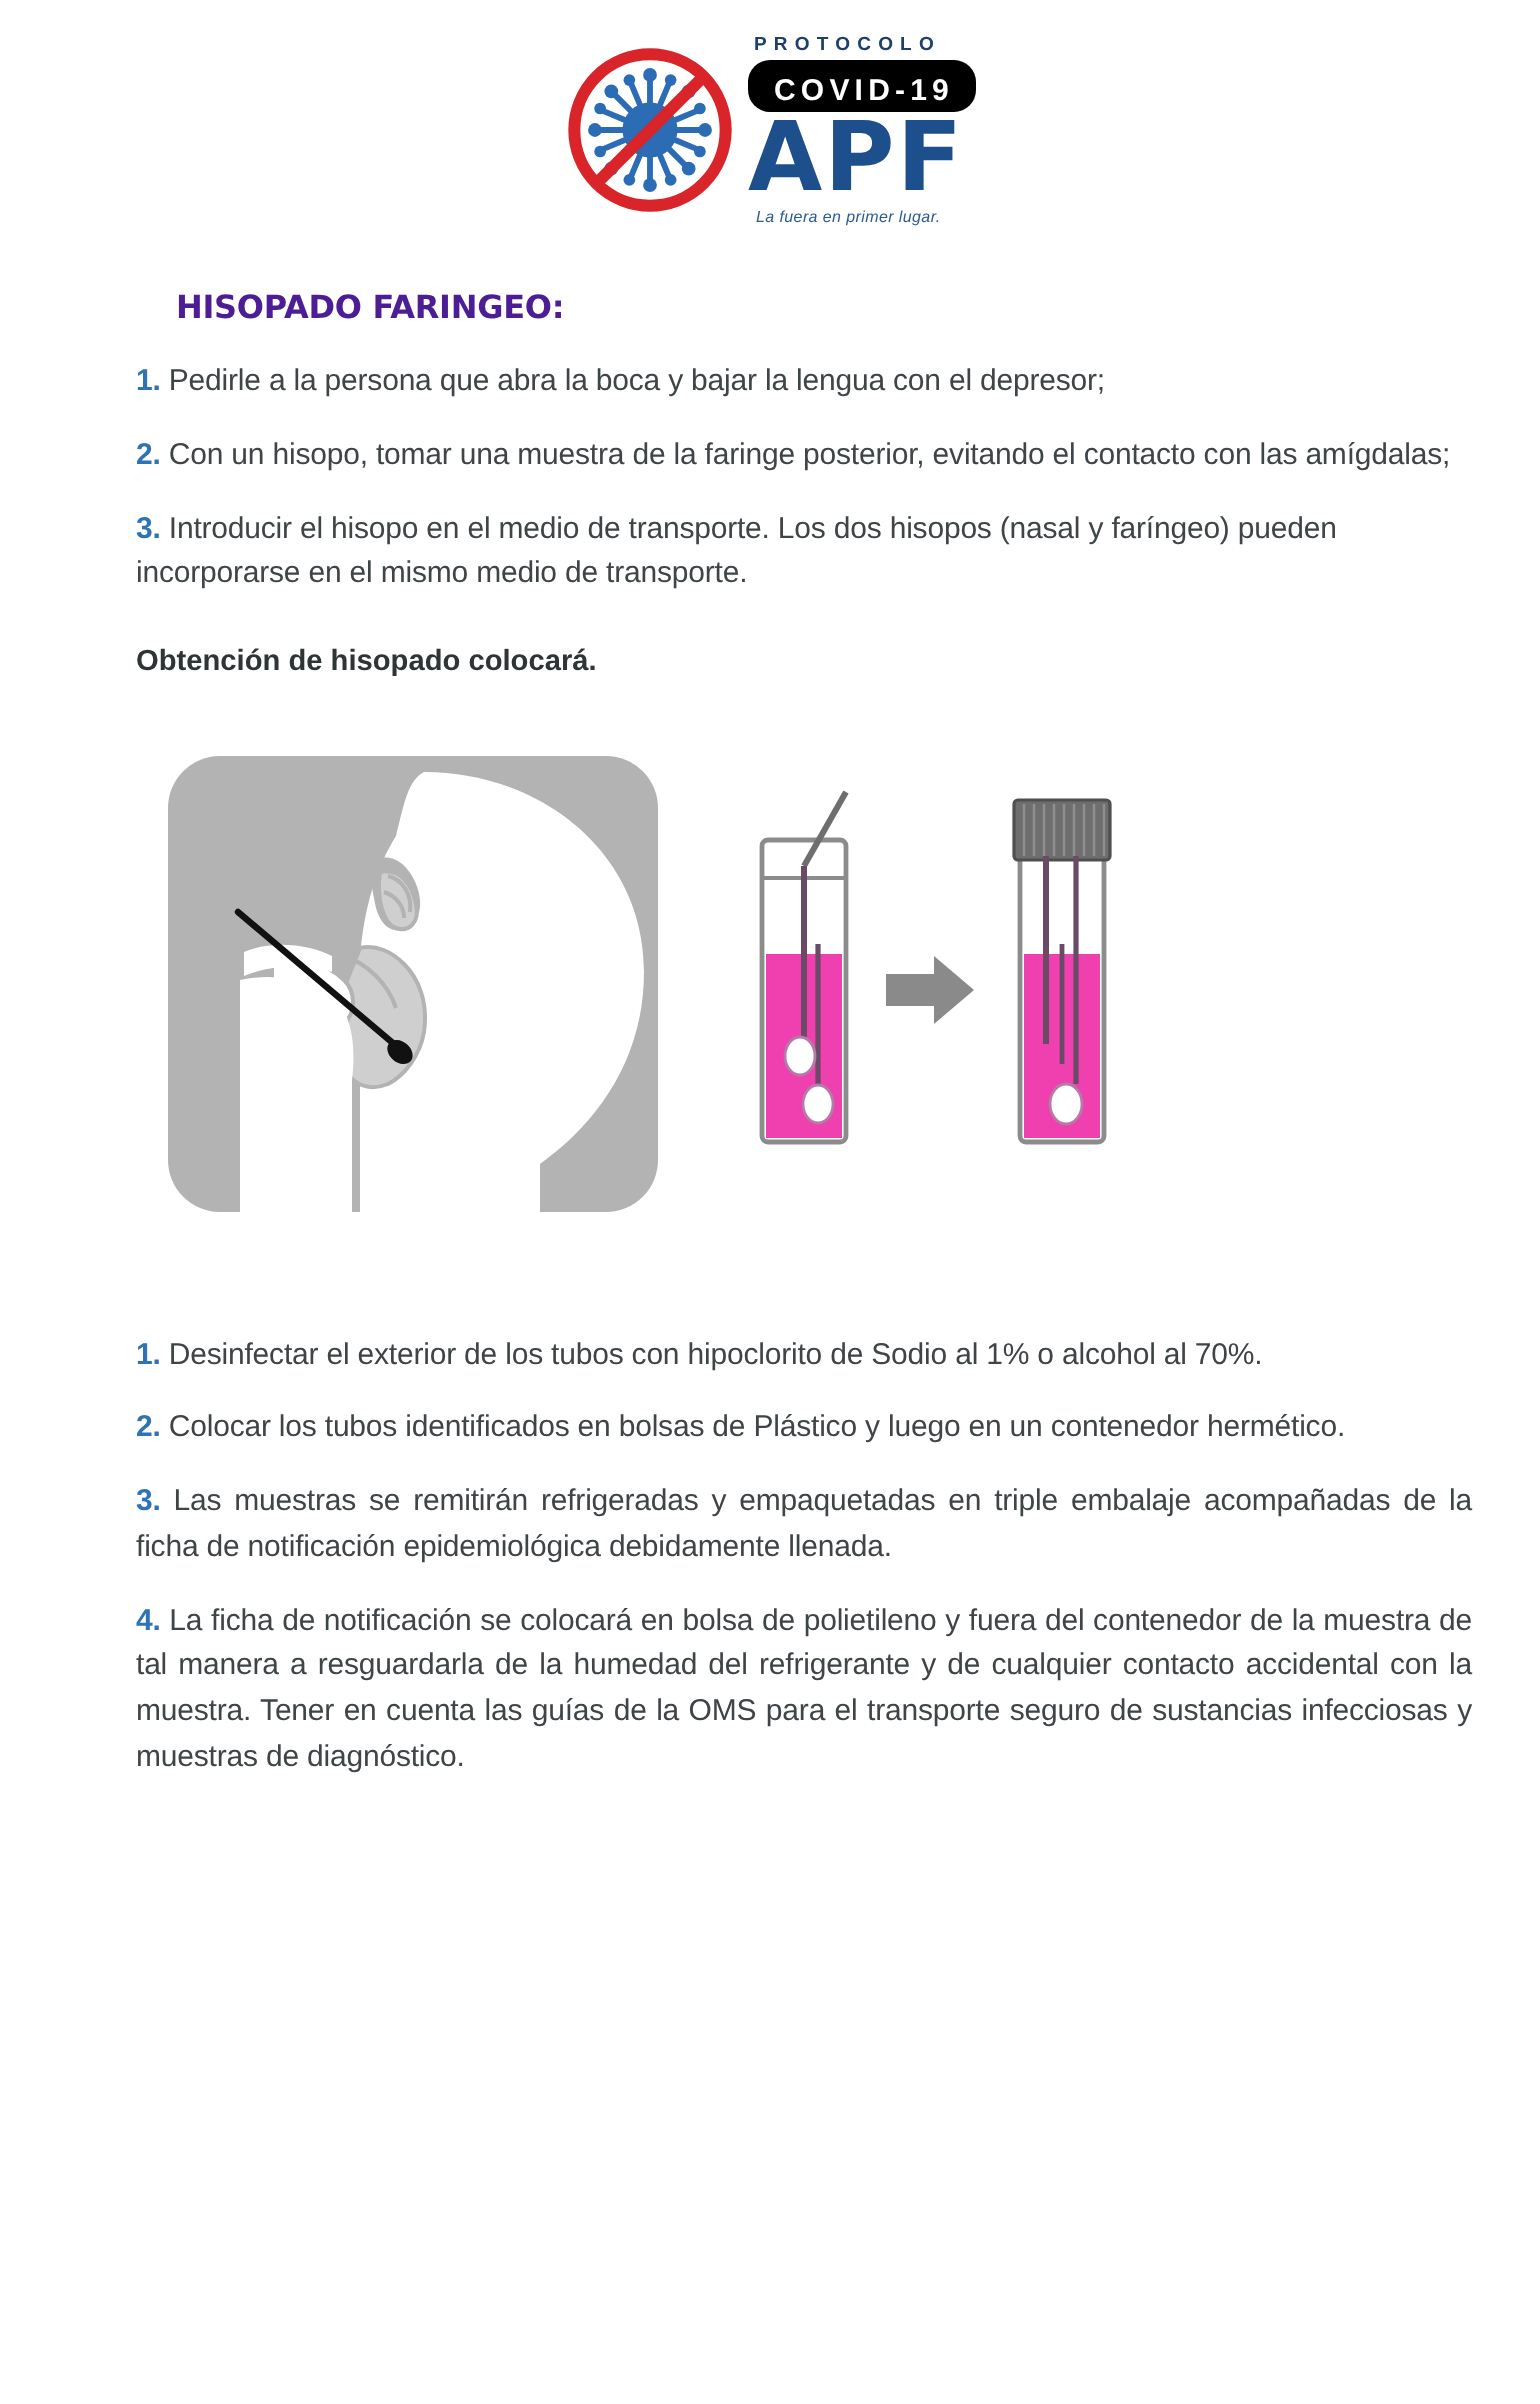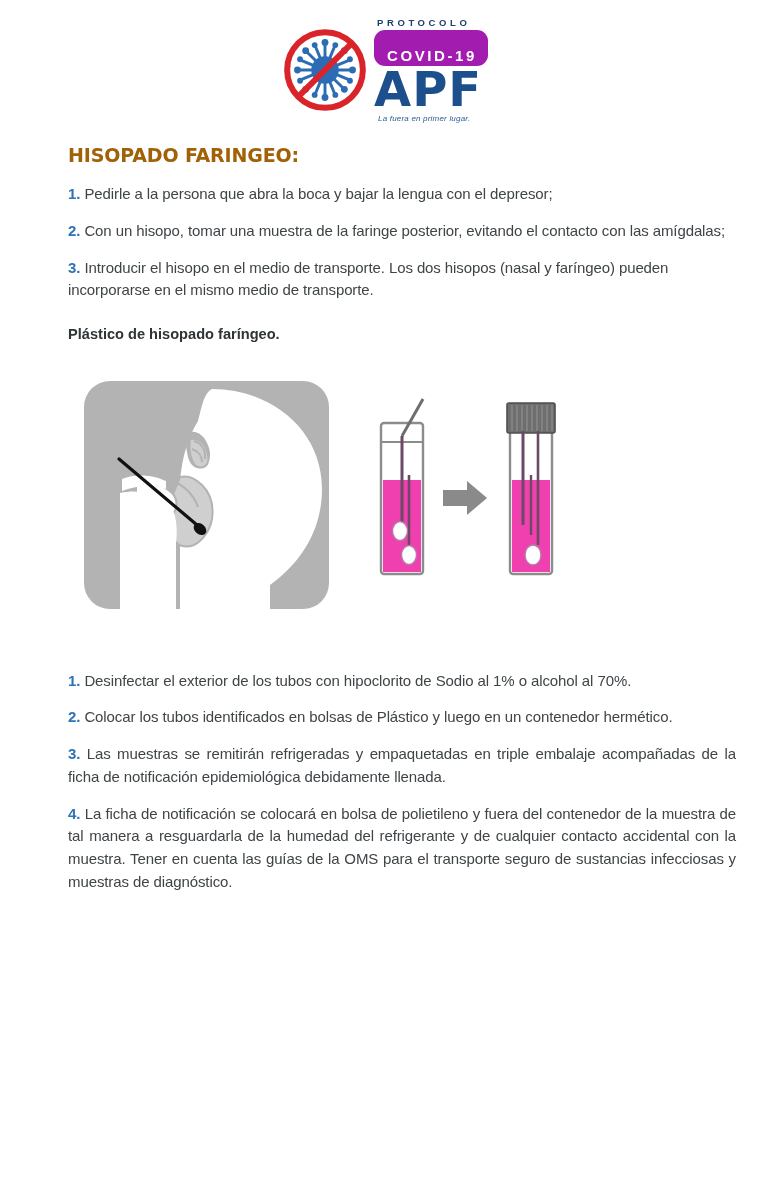--- a/index.html
+++ b/index.html
@@ -40,27 +40,27 @@
   .logo-protocolo {
     font-size: 9.5px;
     letter-spacing: 3.6px;
     font-weight: bold;
     color: #1d3f6e;
     line-height: 1;
     padding-left: 3px;
     margin-bottom: 2px;
   }
   .logo-covid-pill {
-    background: #a21caf;
+    background: #000000;
     color: #ffffff;
     border-radius: 11px;
     font-size: 15px;
     font-weight: bold;
     letter-spacing: 2.6px;
-    padding: 18px 11px 3px 13px;
+    padding: 8px 11px 3px 13px;
     line-height: 1.05;
     white-space: nowrap;
   }
   .logo-apf {
     font-size: 48px;
     font-weight: bold;
     color: #1d4f8c;
     letter-spacing: 1px;
     line-height: 0.95;
     margin-top: 1px;
@@ -72,25 +72,26 @@
     color: #2a5b94;
     letter-spacing: 0.2px;
     margin-top: 1px;
     padding-left: 4px;
   }
 
   
   .content { padding: 0 34px 0 68px; }
 
   h2.section-heading {
-    color: #a16207;
-    font-size: 19px;
+    color: #4c1d95;
+    font-size: 16px;
     font-weight: bold;
     letter-spacing: -0.15px;
     font-family: "DejaVu Sans", sans-serif;
+    margin-left: 20px;
   }
   #heading-hisopado { margin-top: 28px; margin-bottom: 17px; }
   #heading-manipulacion { margin-top: 0; margin-bottom: 15px; }
 
   p.body-text {
     color: #3f4447;
     font-size: 15px;
     line-height: 1.52;
     margin-bottom: 14px;
     letter-spacing: -0.1px;
@@ -211,21 +212,21 @@
   <div class="content">
 
     <h2 class="section-heading" id="heading-hisopado">HISOPADO FARINGEO:</h2>
 
     <p class="body-text"><span class="num">1.</span><span> Pedirle a la persona que abra la boca y bajar la lengua con el depresor;</span></p>
 
     <p class="body-text"><span class="num">2.</span><span> Con un hisopo, tomar una muestra de la faringe posterior, evitando el contacto con las amígdalas;</span></p>
 
     <p class="body-text"><span class="num">3.</span><span> Introducir el hisopo en el medio de transporte. Los dos hisopos (nasal y faríngeo) pueden incorporarse en el mismo medio de transporte.</span></p>
 
-    <p class="bold-line">Plástico de hisopado faríngeo.</p>
+    <p class="bold-line">Obtención de hisopado colocará.</p>
   </div>
 
   <div class="figure-row">
 
     <div class="head-illustration">
       <svg viewBox="0 0 245 228" width="245" height="228">
 
         <path fill="#ffffff" d="
           M128 8
           C 186 8 238 48 238 108

